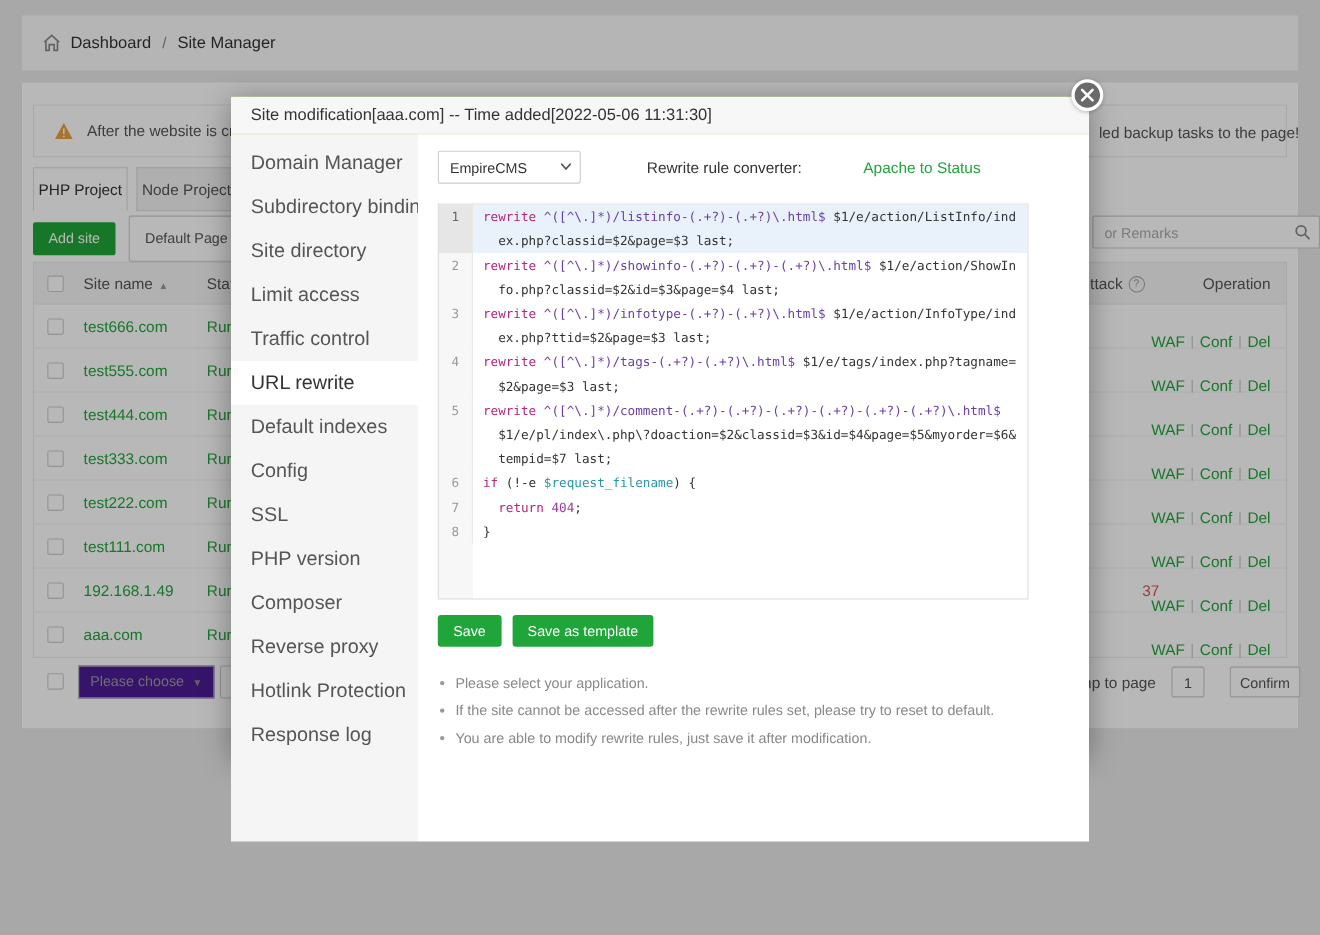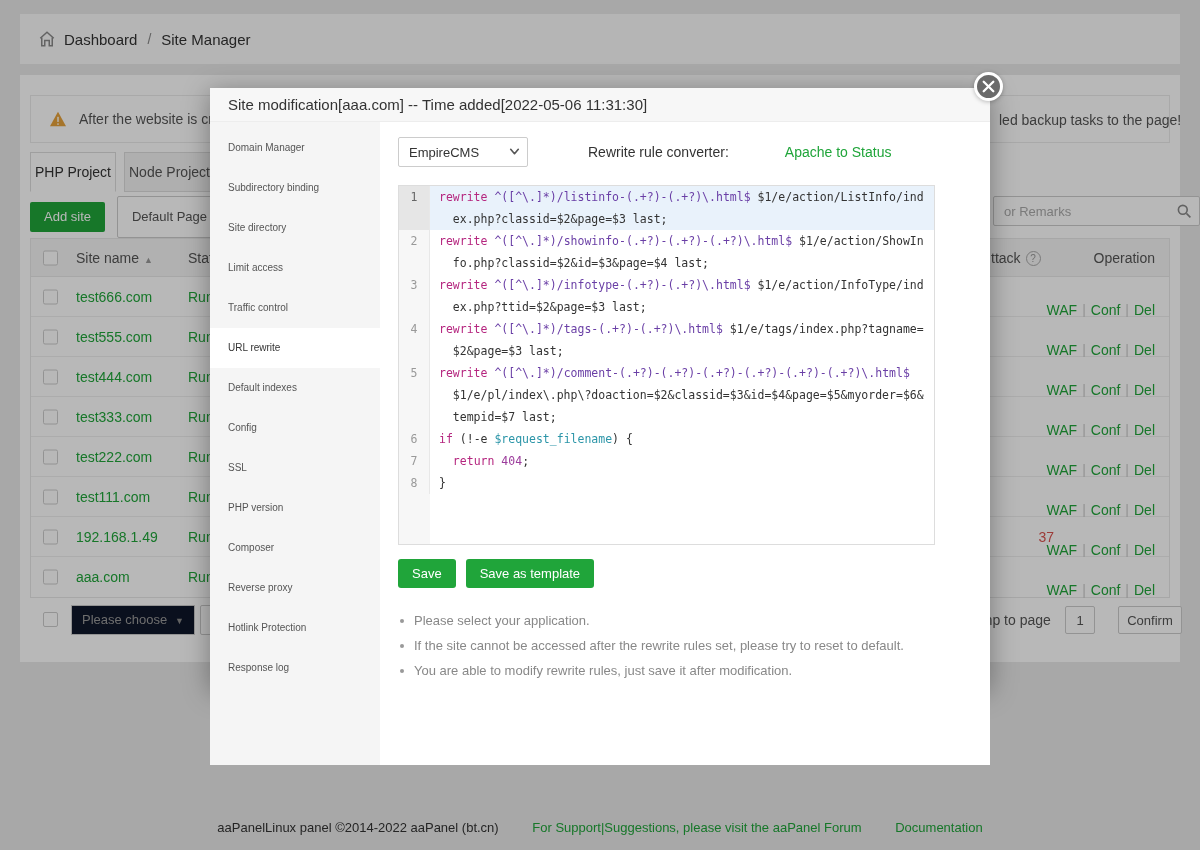--- a/index.html
+++ b/index.html
@@ -67,21 +67,21 @@
   .cell-attack { position:absolute; left:950px; width:73px; top:0; line-height:40px;
                  text-align:right; color:var(--red,#d9534f); cursor:pointer; }
   .cell-ops { position:absolute; right:14px; top:13px; line-height:40px; white-space:nowrap; }
   .op-link { color:var(--green,#20a53a); cursor:pointer; }
   .op-sep { color:#ccc; margin:0 5px; }
 
   .batchbar { position:absolute; left:10px; top:530px; width:1140px; height:30px; }
   .batch-cb { position:absolute; left:13px; top:7px; width:15px; height:15px;
               border:1px solid #ccc; border-radius:2px; background:#fff; cursor:pointer; }
   .choose-box { position:absolute; left:41px; top:0; width:124px; height:30px; border:1px solid #ccc;
-                border-radius:0; background:#0f172a; line-height:28px; padding:0 10px;
+                border-radius:0; background:#4c1d95; line-height:28px; padding:0 10px;
                 color:#999; font-size:13px; cursor:pointer; }
   .choose-box .arr { float:right; font-size:9px; color:#888; margin-top:1px; }
   .batch-btn { position:absolute; left:170px; top:0; width:92px; height:30px; border:1px solid #ccc;
                border-radius:2px; background:#fff; color:#555; font-size:13px; text-align:left;
                padding-left:12px; cursor:pointer; font-family:inherit; }
   .jump-label { position:absolute; left:936px; top:0; line-height:30px; color:#555; white-space:nowrap; }
   .jump-input { position:absolute; left:1035px; top:1px; width:30px; height:28px; border:1px solid #ccc;
                 border-radius:2px; text-align:center; font-size:13px; color:#555; font-family:inherit; }
   .confirm-btn { position:absolute; left:1088px; top:1px; width:64px; height:28px; border:1px solid #ccc;
                  border-radius:2px; background:#fff; color:#555; font-size:13px; cursor:pointer;
@@ -97,21 +97,21 @@
   .modal { position:absolute; left:210px; top:88px; width:780px; height:600px; background:#84cc16;
            z-index:50; box-shadow:0 4px 25px rgba(0,0,0,0.35); }
   .mhead { position:absolute; left:0; top:0; width:100%; height:34px; background:#f7f7f7;
            border-bottom:1px solid #ededed; line-height:34px; padding-left:18px;
            font-size:15px; color:#333; }
   .mclose { position:absolute; left:764px; top:-16px; width:29px; height:29px; border-radius:50%;
             background:#6a6a6a; border:3px solid #fff; cursor:pointer; z-index:51;
             box-shadow:0 1px 4px rgba(0,0,0,0.25); padding:0; }
   .mside { position:absolute; left:0; top:34px; width:170px; height:643px; background:#f5f5f5;
            padding-top:6px; }
-  .mitem { height:40px; line-height:40px; padding-left:18px; font-size:10px; color:#555;
+  .mitem { height:40px; line-height:40px; padding-left:18px; font-size:18px; color:#555;
            cursor:pointer; white-space:nowrap; }
   .mitem.active { background:#fff; color:#333; }
   .mcontent { position:absolute; left:170px; top:34px; width:610px; height:643px; background:#fff; }
 
   .cms-row { position:absolute; left:18px; top:15px; height:30px; display:flex; align-items:center;gap:48px; }
   .sel-wrap { position:relative; width:130px; height:30px; }
   .sel-wrap select { width:100%; height:30px; border:1px solid #ccc; border-radius:2px;
                      background:#fff; font-size:13px; color:#333; padding:0 24px 0 10px;
                      appearance:none; -webkit-appearance:none; font-family:inherit; cursor:pointer; }
   .sel-arrow { position:absolute; right:7px; top:8px; width:13px; height:13px; pointer-events:none; }
@@ -255,25 +255,20 @@
     <div class="batchbar">
       <span class="batch-cb"></span>
       <span class="choose-box"><span>Please choose</span><span class="arr">▼</span></span>
       <button class="batch-btn">E</button>
       <span class="jump-label">Jump to page</span>
       <input class="jump-input" type="text" value="1" style="">
       <button class="confirm-btn">Confirm</button>
     </div>
   </div>
 
-  <div class="footer">
-    <span class="seg">aaPanelLinux panel ©2014-2022 aaPanel (bt.cn)</span>
-    <span class="seg green-link">For Support|Suggestions, please visit the aaPanel Forum</span>
-    <span class="seg green-link">Documentation</span>
-  </div>
 
   <div class="overlay"></div>
 
   <div class="modal">
     <button class="mclose">
       <svg viewBox="0 0 24 24" width="23" height="23" fill="none" stroke="#fff" stroke-width="2.4" stroke-linecap="round">
         <line x1="7" y1="7" x2="17" y2="17"></line>
           <line x1="17" y1="7" x2="7" y2="17"></line>
       </svg>
     </button>

